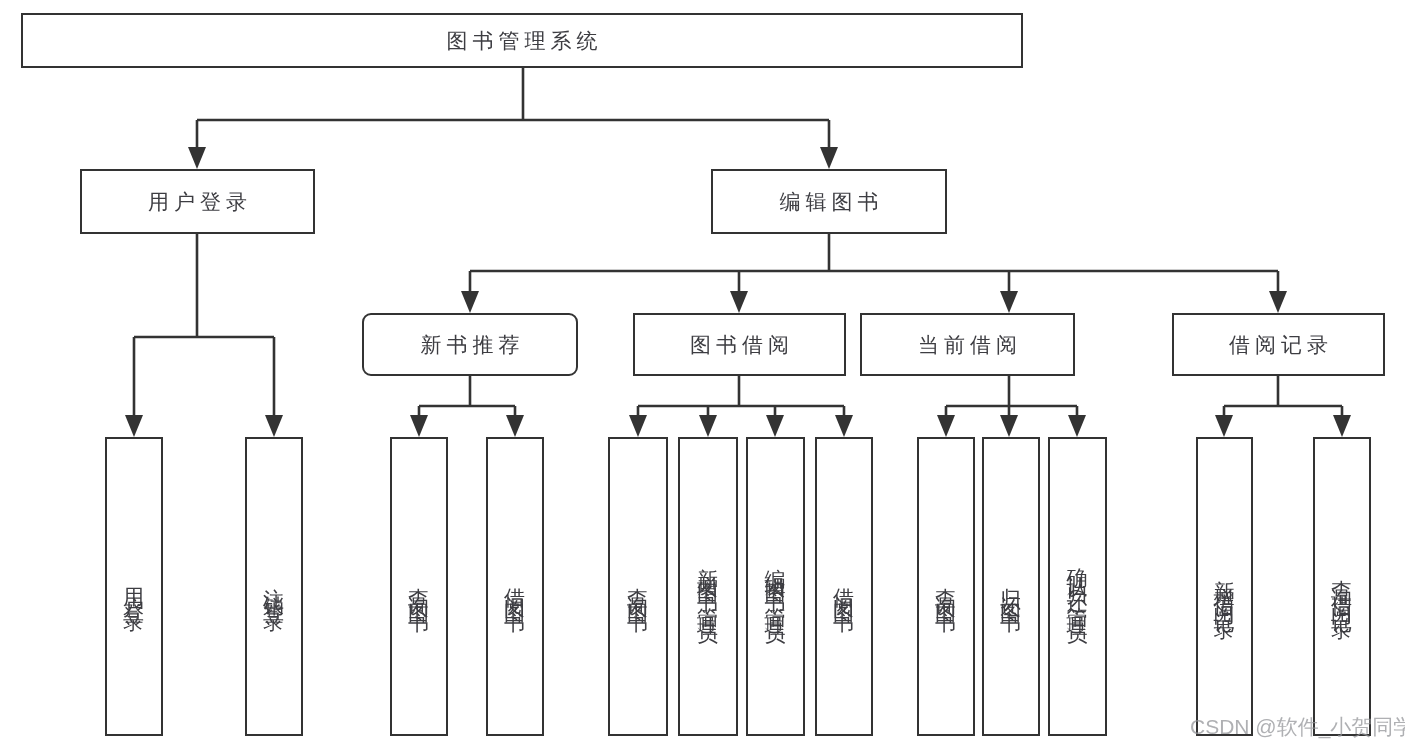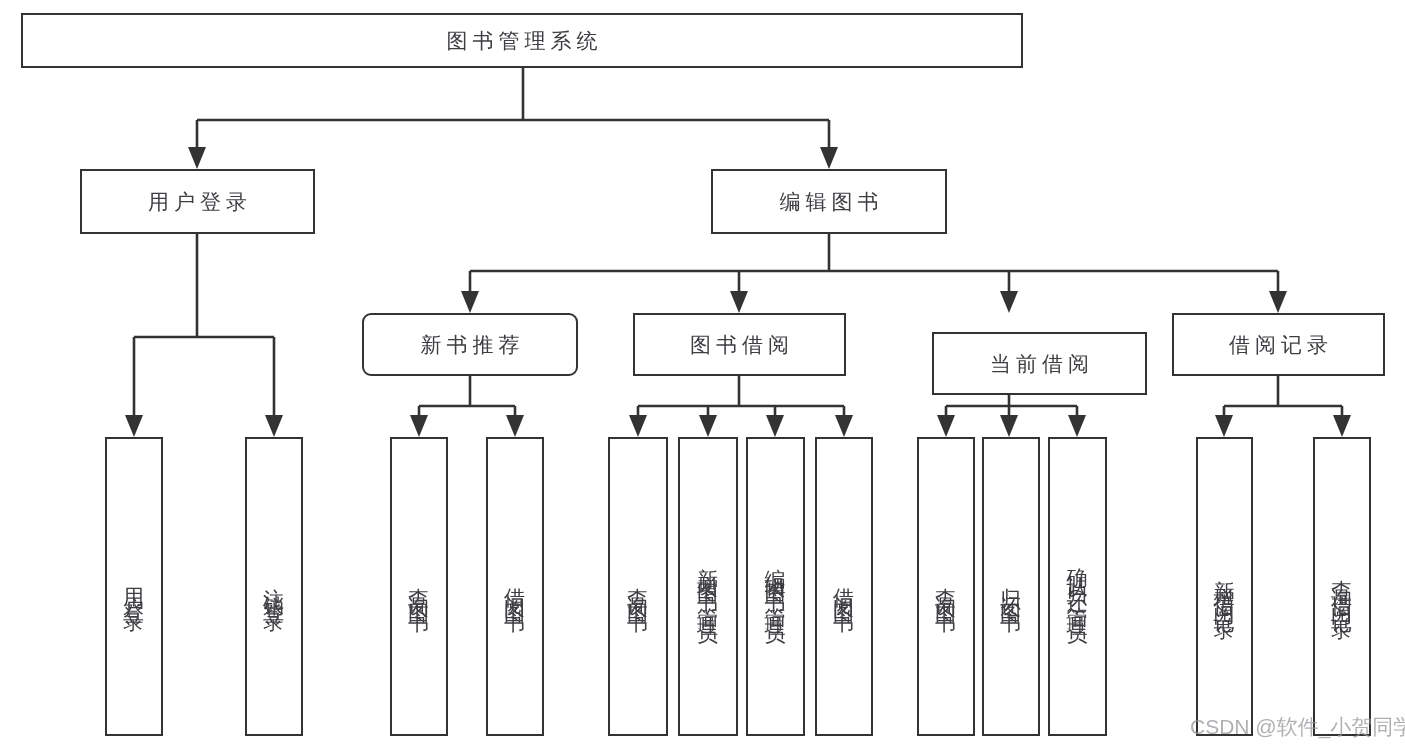--- a/index.html
+++ b/index.html
@@ -50,21 +50,21 @@
   }
   
   #node-root { left: 21px; top: 13px; width: 1002px; height: 55px; }
   
   #node-user-login { left: 80px;  top: 169px; width: 235px; height: 65px; }
   #node-book-mgmt  { left: 711px; top: 169px; width: 236px; height: 65px; }
   
   .lvl3 { top: 313px; height: 63px; }
   #node-new-books      { left: 362px;  width: 216px; border-radius: 9px; }
   #node-book-borrow    { left: 633px;  width: 213px; text-align: right; }
-  #node-current-borrow { left: 932px;  width: 215px; margin-top: 19px; }
+  #node-current-borrow { left: 860px;  width: 215px; }
   #node-borrow-records { left: 1172px; width: 213px; }
   
   .leaf { top: 437px; height: 299px; }
   #leaf-user-login { left: 105px;  width: 58px; }
   #leaf-logout     { left: 245px;  width: 58px; }
   #leaf-nb-query   { left: 390px;  width: 58px; }
   #leaf-nb-borrow  { left: 486px;  width: 58px; }
   #leaf-bb-query   { left: 608px;  width: 60px; }
   #leaf-bb-add     { left: 678px;  width: 60px; }
   #leaf-bb-edit    { left: 746px;  width: 59px; }

